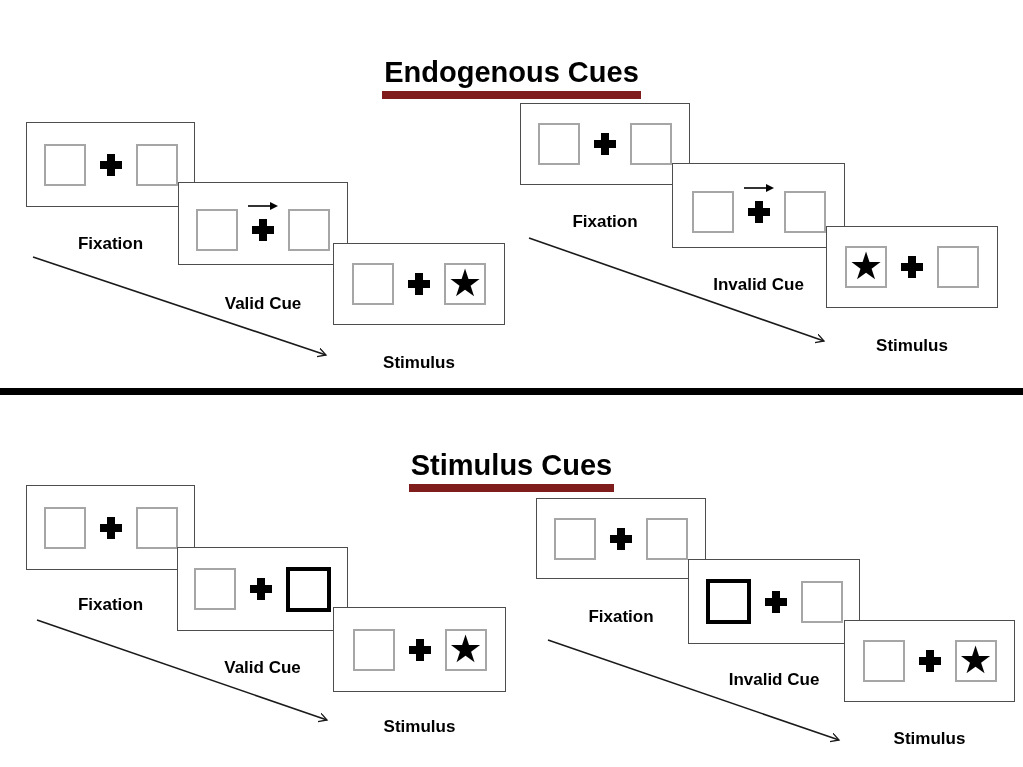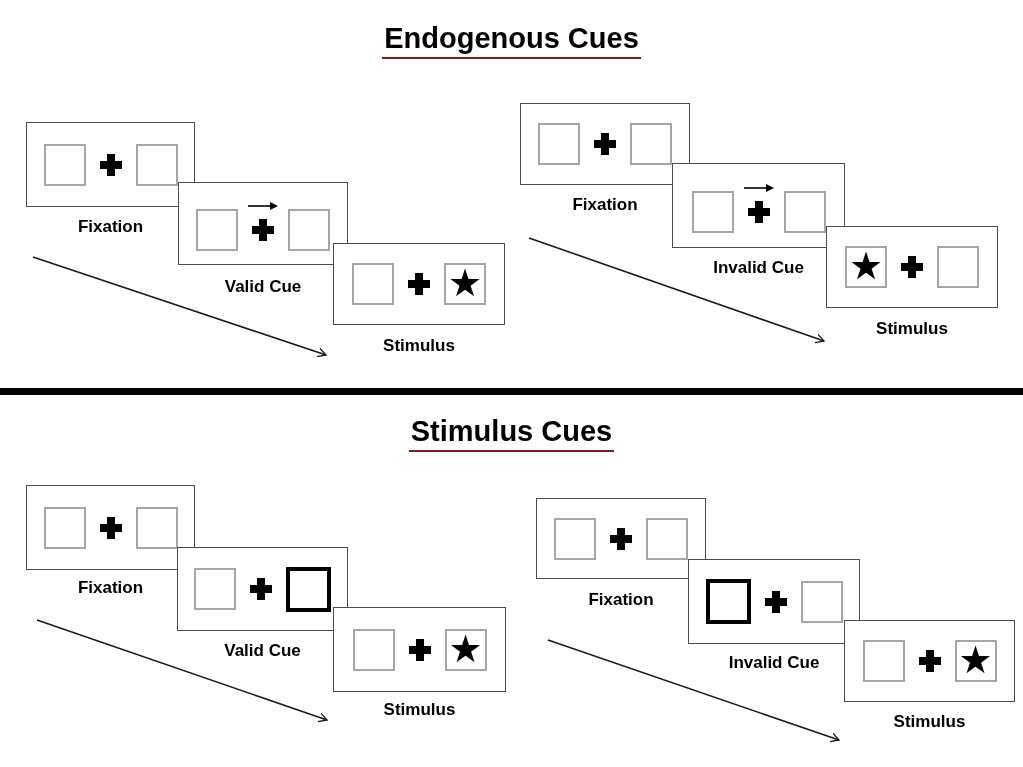--- a/index.html
+++ b/index.html
@@ -4,21 +4,21 @@
 <style>
   html,body{margin:0;padding:0;background:#ffffff;}
   .canvas{
     position:relative;width:1023px;height:767px;background:#ffffff;
     font-family:"Liberation Sans",sans-serif;color:#000;overflow:hidden;
   }
   
   .title{position:absolute;left:0;width:100%;text-align:center;}
   .title .title-text{
     display:inline-block;font-size:29px;font-weight:bold;line-height:1.1;
-    border-bottom:2px solid #7f1d1d;padding:0 2px 2px 2px;letter-spacing:0px;
+    border-bottom:8px solid #7f1d1d;padding:0 2px 2px 2px;letter-spacing:0px;margin-top:34px;
   }
   .t-endo{top:23px;}
   .t-exo{top:416px;}
   
   .divider{position:absolute;left:0;top:388px;width:100%;height:7px;background:#000;}
   
   .card{
     position:absolute;background:#fff;border:1px solid #4d4d4d;
     display:flex;align-items:center;justify-content:center;gap:14px;
     box-sizing:border-box;
@@ -34,21 +34,21 @@
   
   .plus{position:relative;width:22px;height:22px;flex:none;}
   .plus::before{content:"";position:absolute;left:7px;top:0;width:8px;height:22px;background:#000;}
   .plus::after{content:"";position:absolute;left:0;top:7px;width:22px;height:8px;background:#000;}
   
   .cue-wrap{position:relative;width:22px;height:22px;flex:none;}
   .cue-arrow{position:absolute;left:50%;top:-19px;transform:translateX(-50%);line-height:0;}
   
   .lbl{
     position:absolute;text-align:center;font-size:17px;font-weight:bold;
-    line-height:22px;height:22px;
+    line-height:22px;height:22px;margin-top:17px;
   }
   
   .c-ev-fix{left:26px;top:122px;width:169px;height:85px;}
   .l-ev-fix{left:26px;top:216px;width:169px;}
   .c-ev-cue{left:178px;top:182px;width:170px;height:83px;}
   .l-ev-cue{left:178px;top:276px;width:170px;}
   .c-ev-stim{left:333px;top:243px;width:172px;height:82px;}
   .l-ev-stim{left:333px;top:335px;width:172px;}
   
   .c-ei-fix{left:520px;top:103px;width:170px;height:82px;}

